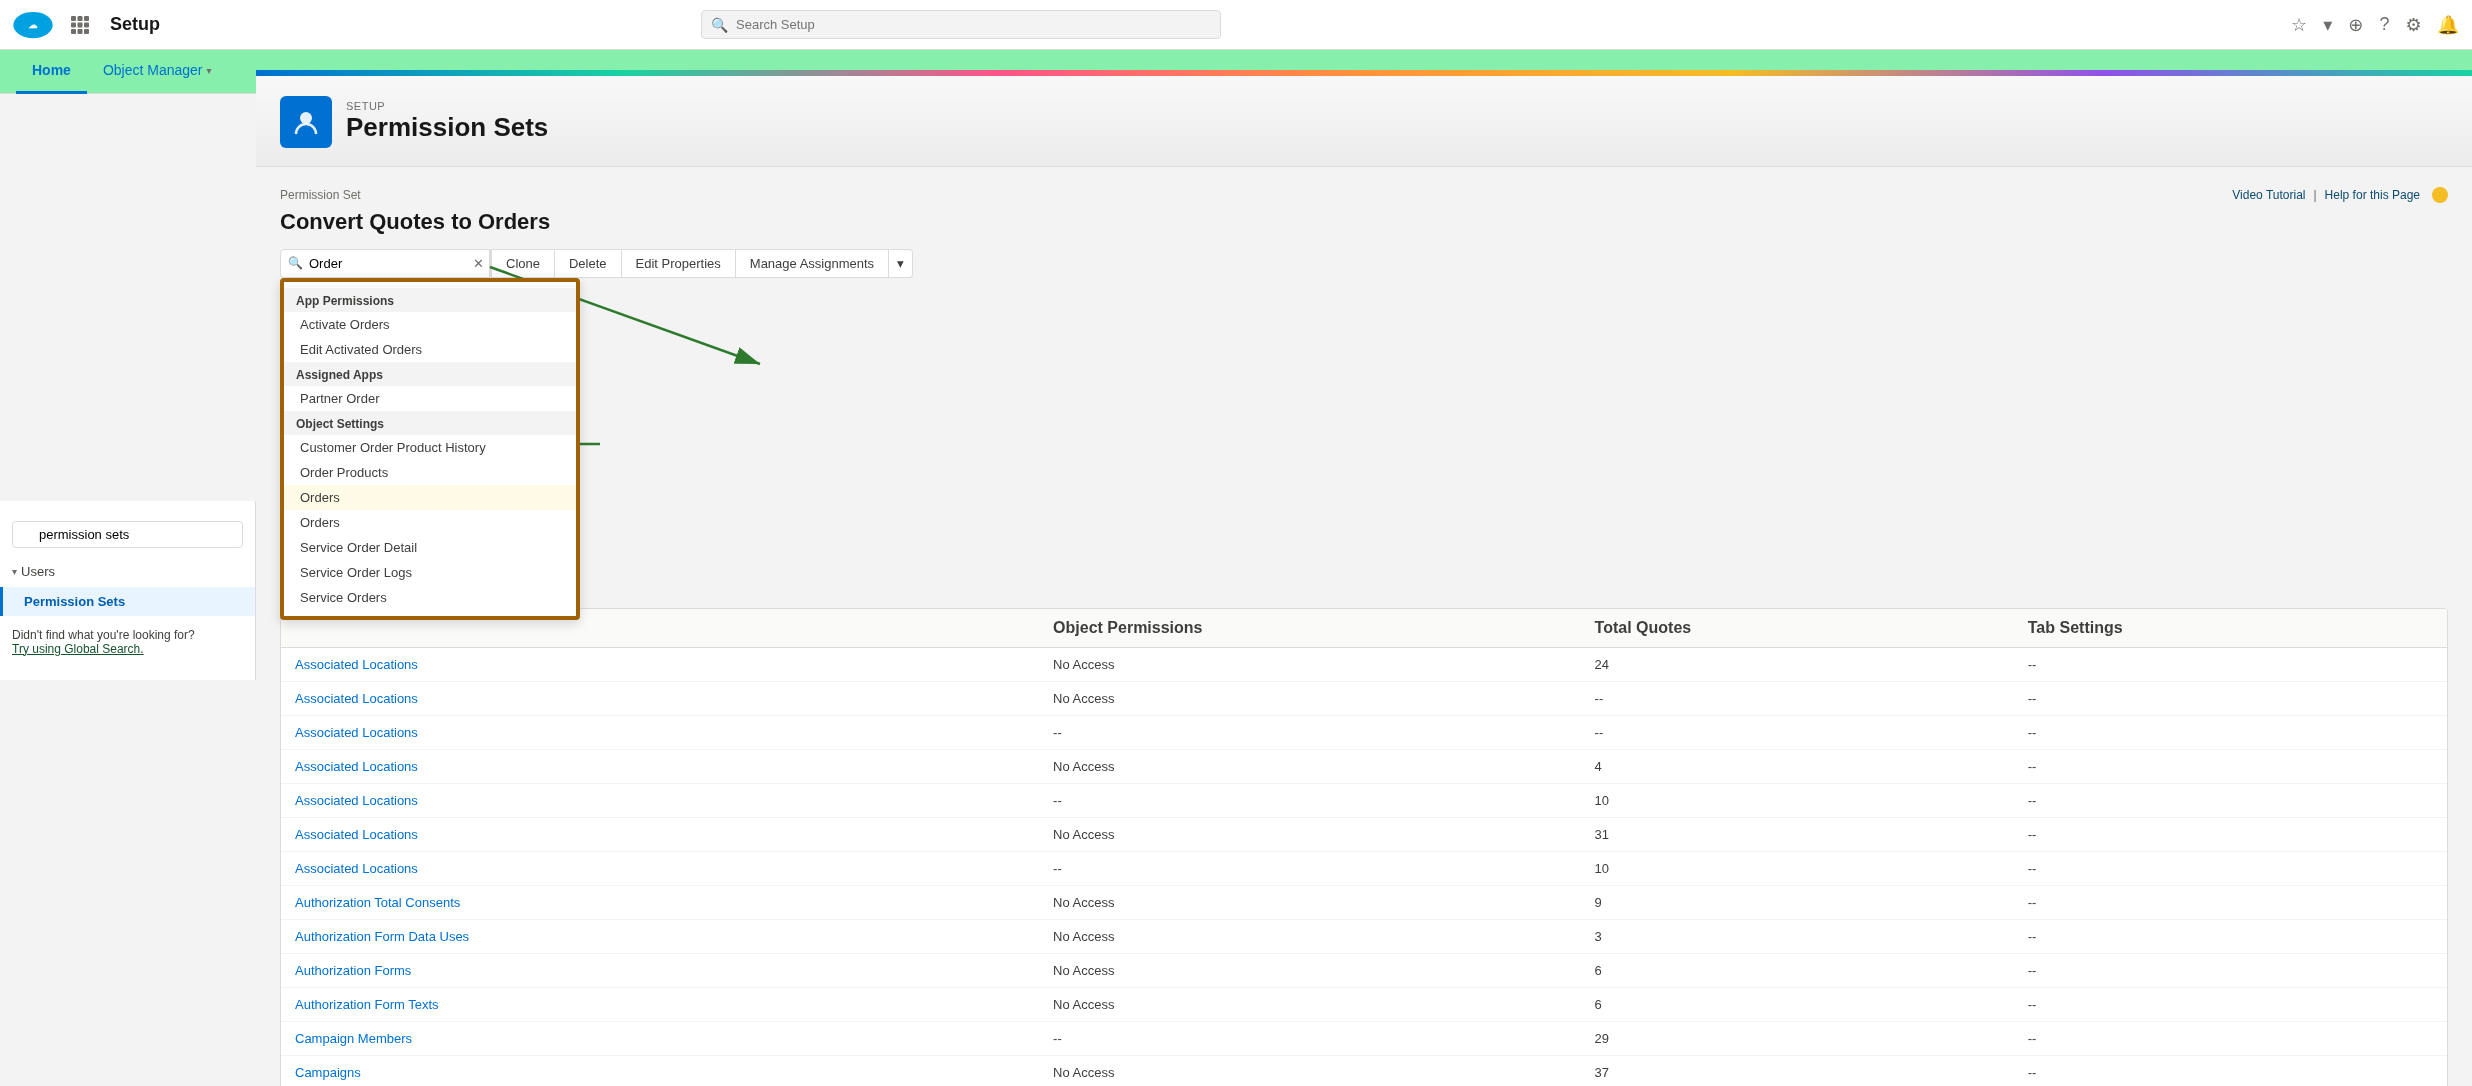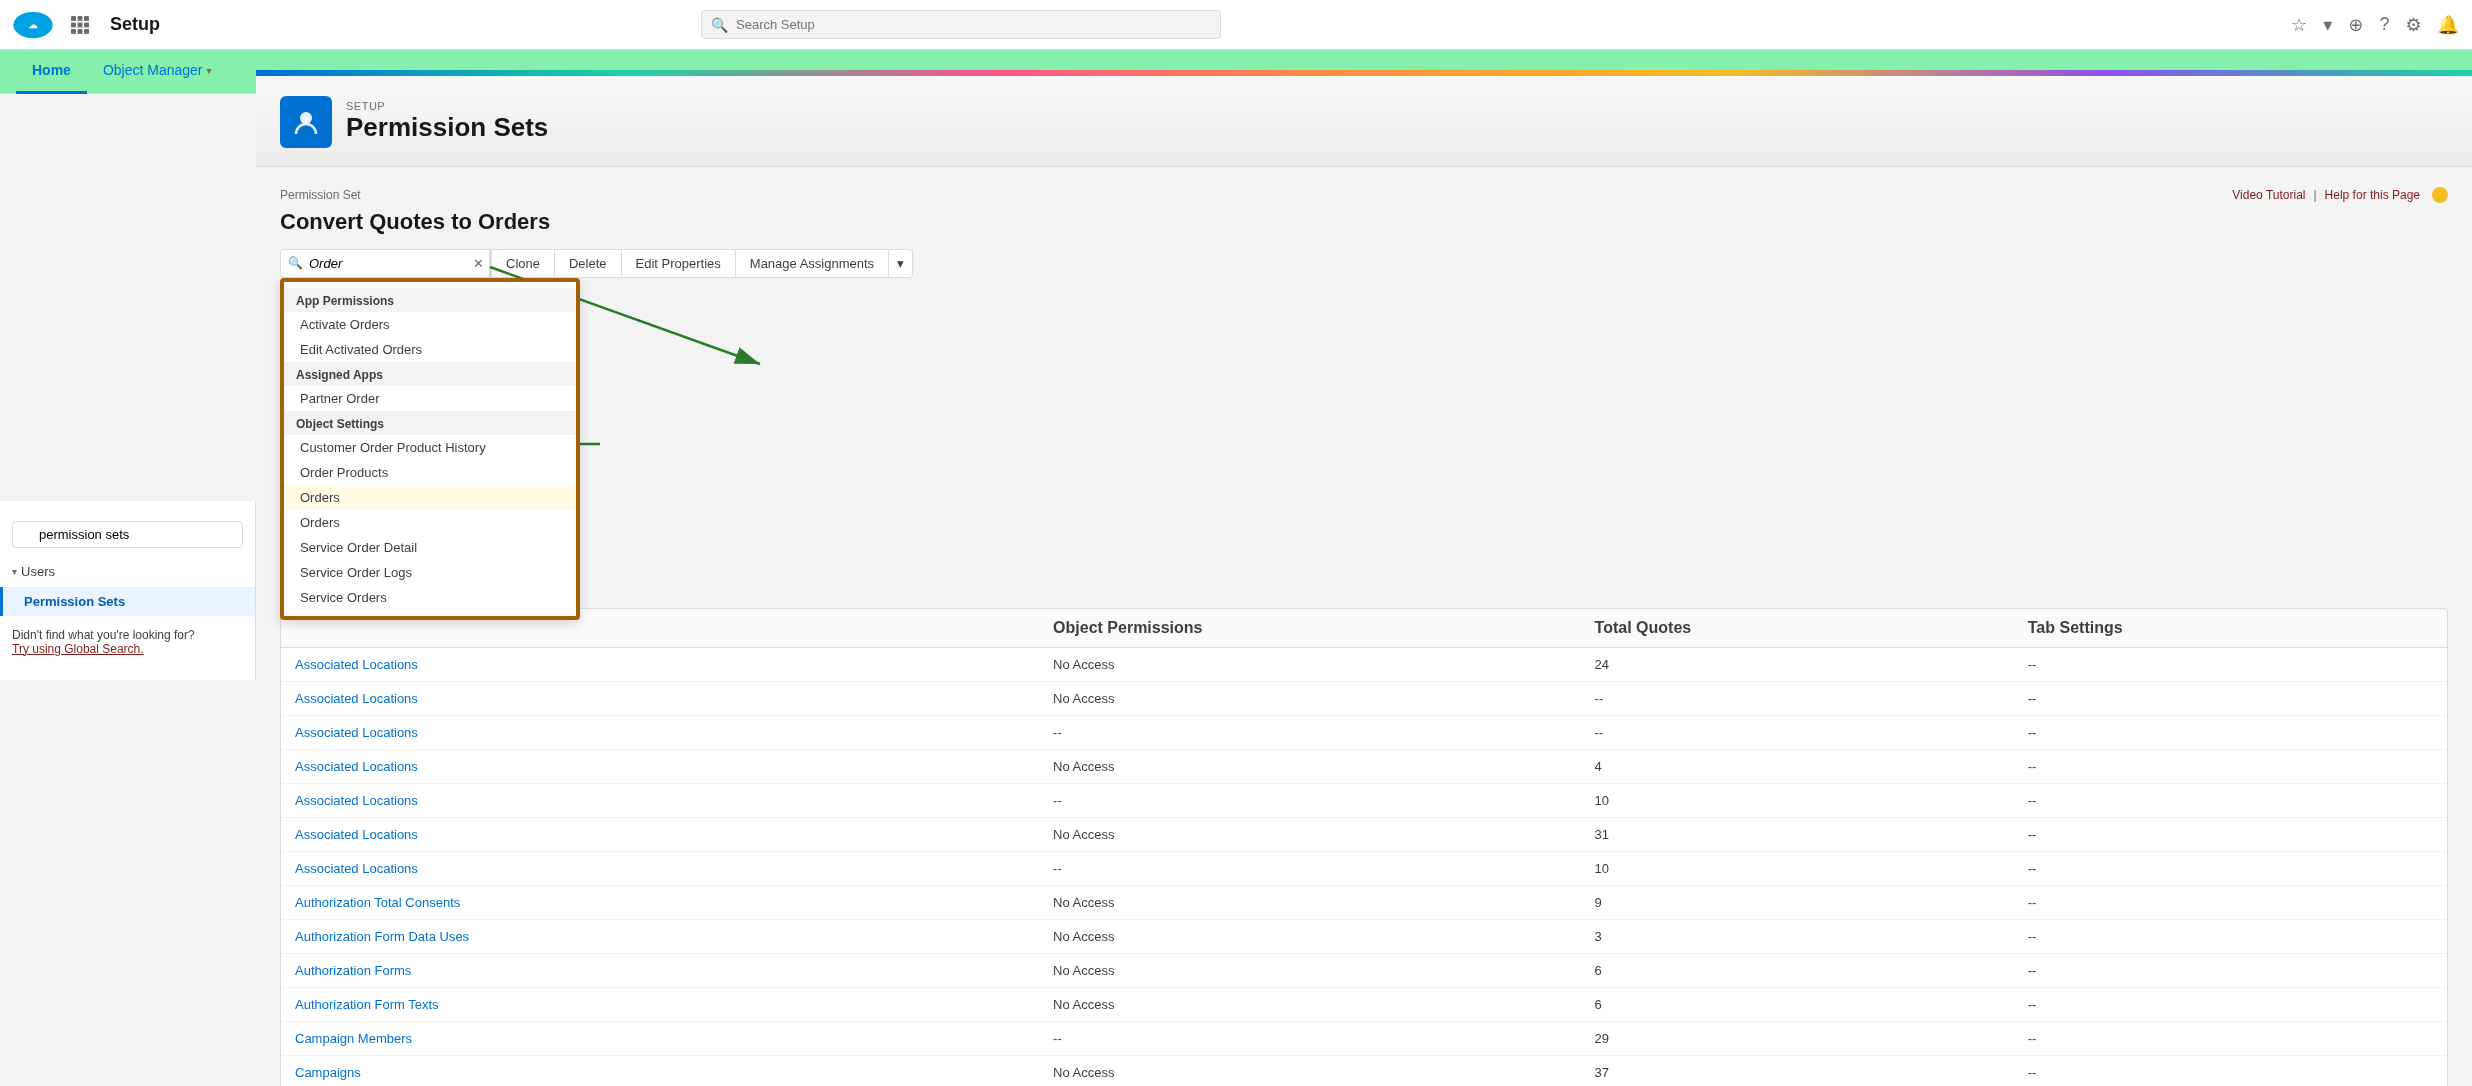--- a/index.html
+++ b/index.html
@@ -226,21 +226,21 @@
       font-size: 12px;
       color: #706e6b;
     }
     .help-links {
       display: flex;
       align-items: center;
       gap: 8px;
       font-size: 12px;
     }
     .help-links a {
-      color: #7f1d1d;
+      color: #0c4a6e;
       text-decoration: none;
     }
     .help-links .separator {
       color: #706e6b;
     }
     .help-circle {
       width: 16px; height: 16px;
       background: #f4bc25;
       border-radius: 50%;
       display: inline-block;
@@ -267,21 +267,20 @@
       display: inline-flex;
       align-items: center;
     }
     .toolbar-search-wrap input {
       border: 1px solid #dddbda;
       border-radius: 4px 0 0 4px;
       padding: 6px 28px 6px 28px;
       font-size: 13px;
       width: 210px;
       background: #fff;
-      font-style: italic;
     }
     .toolbar-search-wrap .ts-icon {
       position: absolute;
       left: 8px;
       top: 50%;
       transform: translateY(-50%);
       color: #706e6b;
       font-size: 12px;
     }
     .toolbar-search-wrap .ts-clear {
@@ -460,21 +459,21 @@
       <span class="chevron">▾</span>
       <span>Users</span>
     </div>
 
     <div class="sidebar-item active">
       <span>Permission Sets</span>
     </div>
 
     <div class="sidebar-not-found">
       <span>Didn't find what you're looking for?</span><br>
-      <a href="#" style="color:#7f1d1d; font-size:12px;">Try using Global Search.</a>
+      <a href="#" style="color:#14532d; font-size:12px;">Try using Global Search.</a>
     </div>
   </div>
 
   <div class="main-content">
 
     <div class="colored-bar"></div>
     <div class="page-header">
       <div class="page-header-top">
         <div class="page-icon">
           <svg width="28" height="28" viewBox="0 0 28 28" fill="none">

